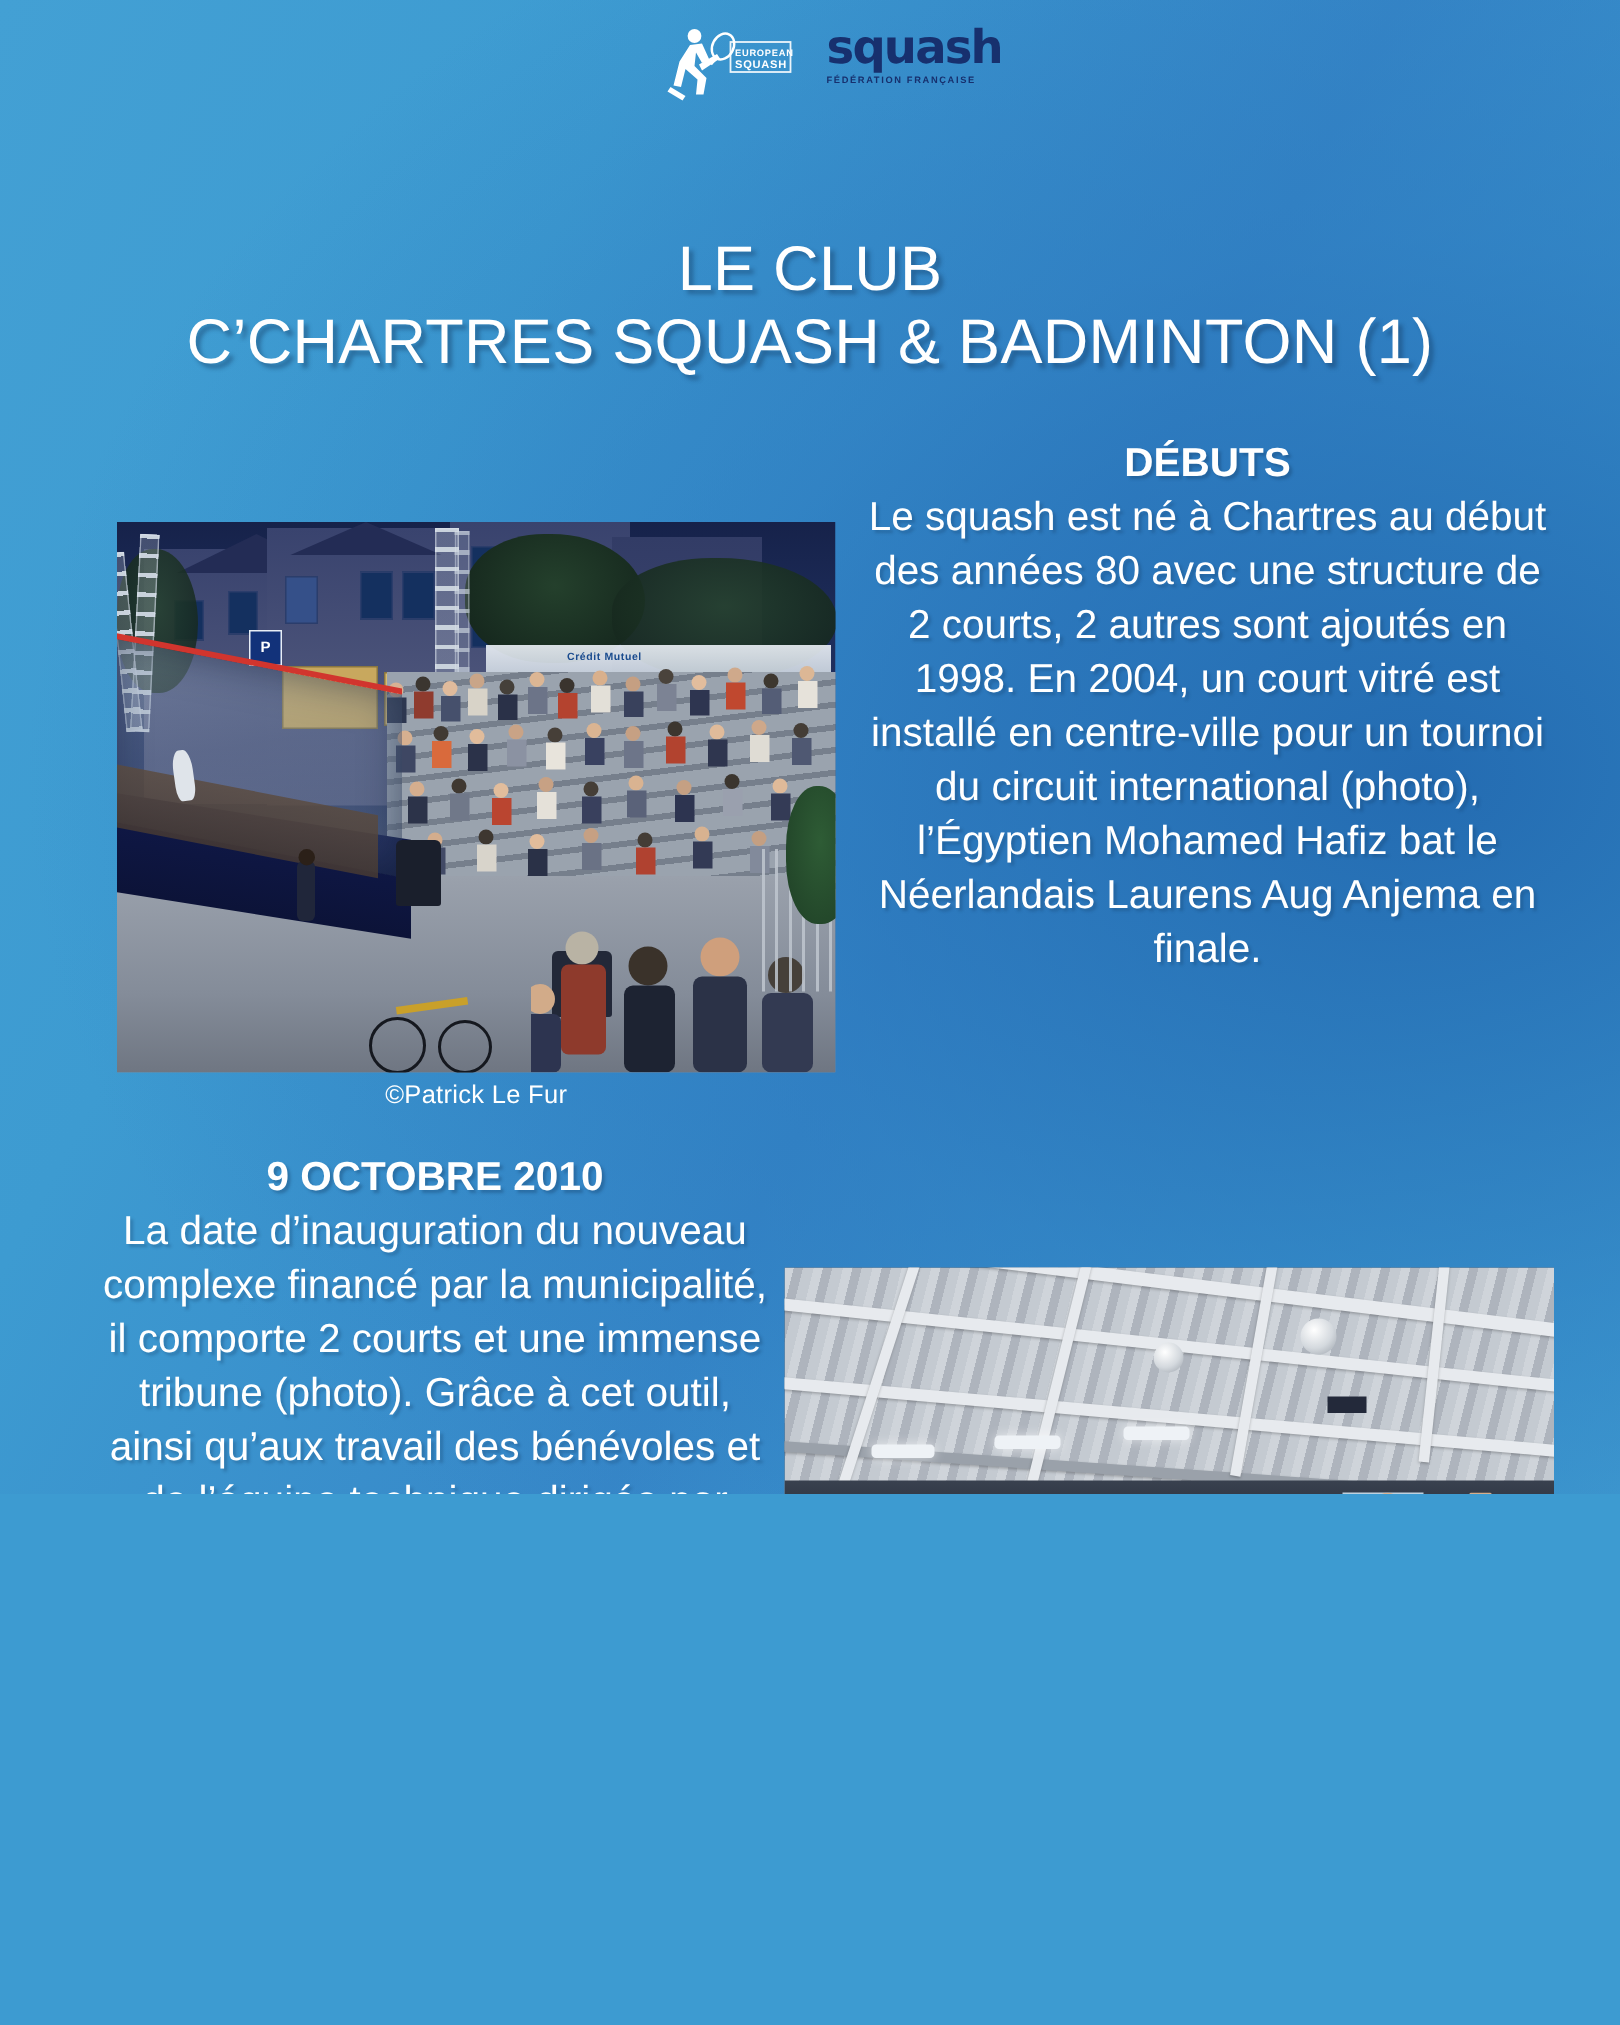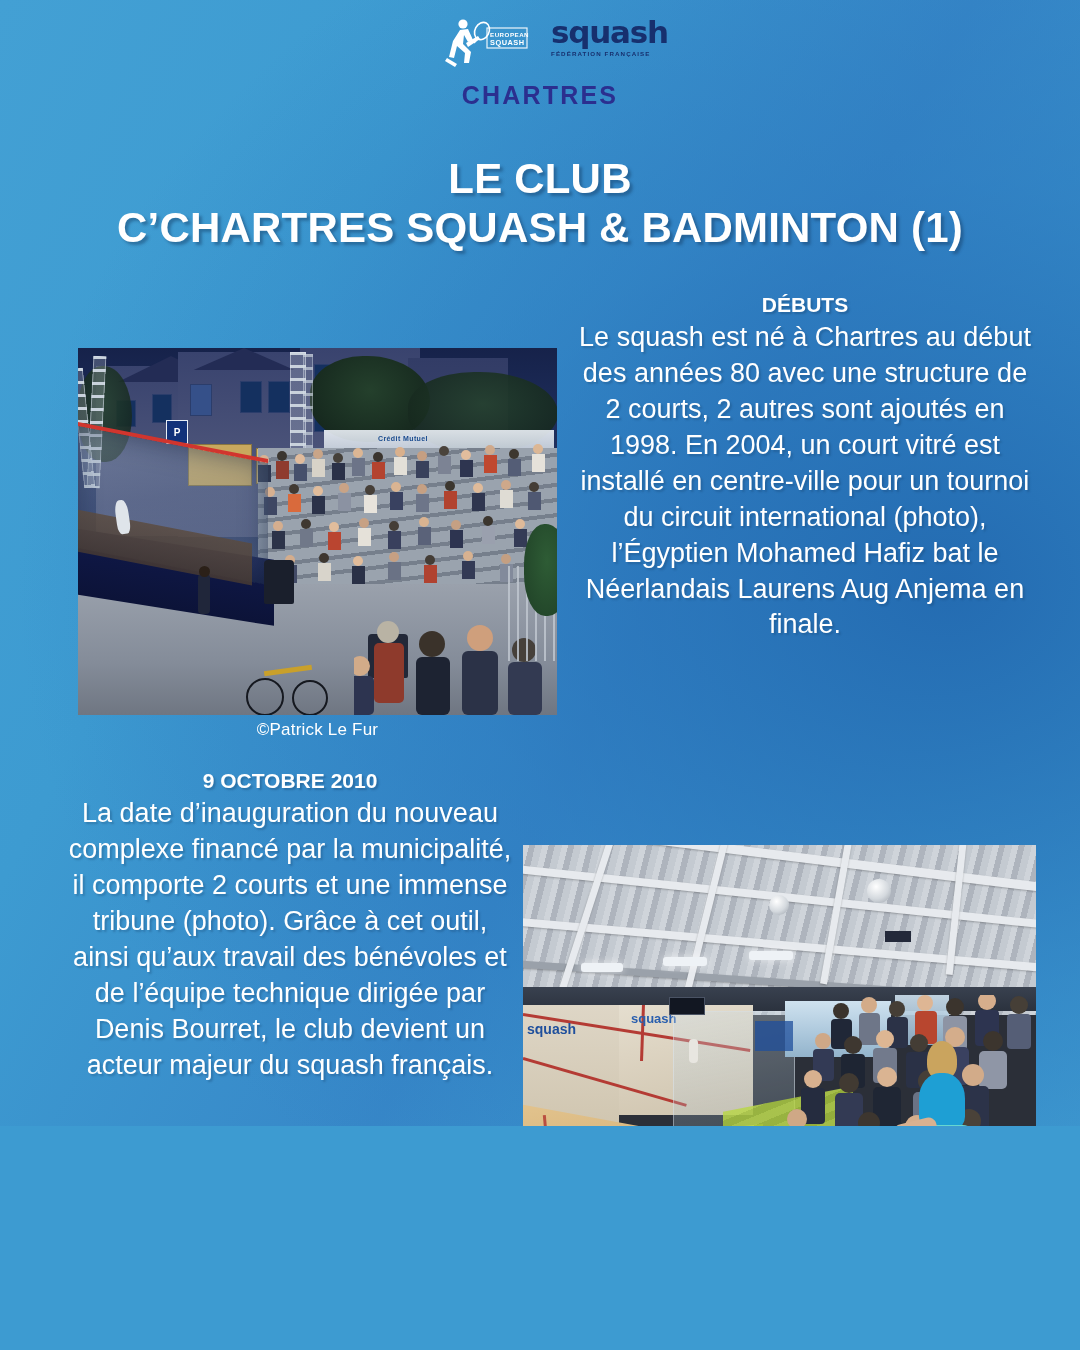--- a/index.html
+++ b/index.html
@@ -10,21 +10,21 @@
     width: 1080px;
     height: 1350px;
     overflow: hidden;
     font-family: "Liberation Sans", sans-serif;
     background: #3d9bd1;
   }
 
   #poster {
     position: relative;
     width: 1080px;
-    height: 1126px;
+    height: 996px;
     overflow: hidden;
     background:
       radial-gradient(120% 95% at 88% 52%, rgba(34,104,175,0.92) 0%, rgba(43,121,190,0.55) 38%, rgba(61,155,209,0) 72%),
       linear-gradient(118deg, #43a0d4 0%, #3d9bd1 28%, #3787c8 58%, #3d9bd1 84%, #44a2d5 100%);
   }
 
   
   .header {
     position: absolute;
     top: 12px;
@@ -104,21 +104,21 @@
 
   
   .title-block {
     position: absolute;
     top: 155px;
     left: 0;
     width: 1080px;
     text-align: center;
     color: #ffffff;
     font-size: 42px;
-    font-weight: bold;
+    font-weight: normal;
     line-height: 1.16;
     letter-spacing: 0.2px;
     text-shadow: 3px 3px 3px rgba(20,60,100,0.45);
   }
 
   
   .col-right {
     position: absolute;
     left: 572px;
     top: 292px;
@@ -128,21 +128,21 @@
   }
   .col-left {
     position: absolute;
     left: 62px;
     top: 768px;
     width: 456px;
     text-align: center;
     color: #ffffff;
   }
   .sec-head {
-    font-size: 21px;
+    font-size: 27px;
     font-weight: bold;
     line-height: 1.2;
     margin-bottom: 3px;
     text-shadow: 2px 2px 2px rgba(20,60,100,0.35);
   }
   .sec-body {
     font-size: 27px;
     line-height: 1.33;
     text-shadow: 2px 2px 2px rgba(20,60,100,0.30);
   }
@@ -371,21 +371,20 @@
         </svg>
       </div>
 
 
       <div class="ffs-logo">
         <div class="ffs-word">squash</div>
         <div class="ffs-sub">FÉDÉRATION FRANÇAISE</div>
       </div>
     </div>
 
-    <div class="city">CHARTRES</div>
   </div>
 
   <div class="title-block">
     <div>LE CLUB</div>
     <div>C’CHARTRES SQUASH &amp; BADMINTON (1)</div>
   </div>
 
   <div class="photo-wrap" id="photo1-wrap">
     <div class="photo" id="photo1">
       <div class="p1-sky"></div>

